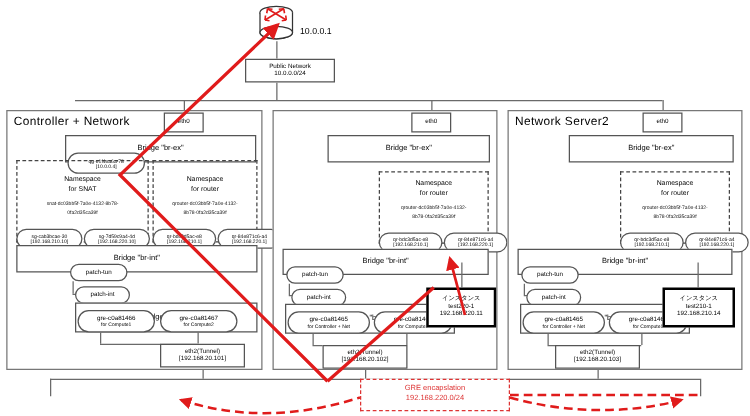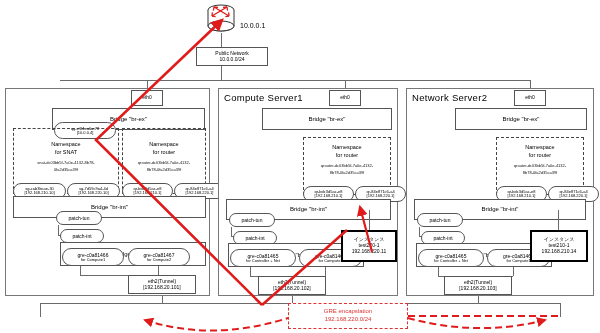--- a/index.html
+++ b/index.html
@@ -67,20 +67,21 @@
     </svg>
   </div>
   <div class="abs t7" style="left:240px;top:22px;">10.0.0.1</div>
 
   <div class="abs bx" style="left:196px;top:47px;width:72px;height:19px;flex-direction:column;">
     <div class="t5">Public Network</div>
     <div class="t5">10.0.0.0/24</div>
   </div>
 
   <div class="abs host" style="left:5px;top:88px;width:205px;height:208px;"></div>
+  <div class="abs t9" style="left:11px;top:92px;">Controller + Network</div>
   <div class="abs bx t5" style="left:131px;top:90px;width:32px;height:16px;">eth0</div>
   <div class="abs bx t6" style="left:52px;top:108px;width:153px;height:22px;">Bridge "br-ex"</div>
 
   <div class="abs pill" style="left:54px;top:122px;width:62px;height:17px;">
     <div class="t4">qg-e1f4ea6a-78</div>
     <div class="t4">[10.0.0.4]</div>
   </div>
 
   <div class="abs dash" style="left:13px;top:128px;width:106px;height:66px;"></div>
   <div class="abs nsttl" style="left:13px;top:141px;width:106px;text-align:center;">Namespace</div>
@@ -134,21 +135,20 @@
   <div class="abs ln lnv" style="left:80px;top:266px;height:9px;"></div>
   <div class="abs ln lnv" style="left:158px;top:266px;height:9px;"></div>
   <div class="abs ln lnh" style="left:80px;top:275px;width:78px;"></div>
 
   <div class="abs bx" style="left:128px;top:275px;width:68px;height:19px;flex-direction:column;">
     <div class="t5">eth2(Tunnel)</div>
     <div class="t5">[192.168.20.101]</div>
   </div>
 
   <div class="abs host" style="left:218px;top:88px;width:180px;height:208px;"></div>
-  <div class="abs t9" style="left:224px;top:92px;">Compute Server1</div>
   <div class="abs bx t5" style="left:329px;top:90px;width:32px;height:16px;">eth0</div>
   <div class="abs bx t6" style="left:262px;top:108px;width:130px;height:22px;">Bridge "br-ex"</div>
 
   <div class="abs dash" style="left:303px;top:137px;width:88px;height:58px;"></div>
   <div class="abs nsttl" style="left:303px;top:144px;width:88px;text-align:center;">Namespace</div>
   <div class="abs nsttl" style="left:303px;top:152px;width:88px;text-align:center;">for router</div>
   <div class="abs nsid" style="left:303px;top:163px;width:88px;text-align:center;">qrouter-dc03bb5f-7a0e-4132-</div>
   <div class="abs nsid" style="left:303px;top:170px;width:88px;text-align:center;">8b78-0fa2d35ca39f</div>
 
   <div class="abs pill" style="left:303px;top:186px;width:51px;height:16px;">

